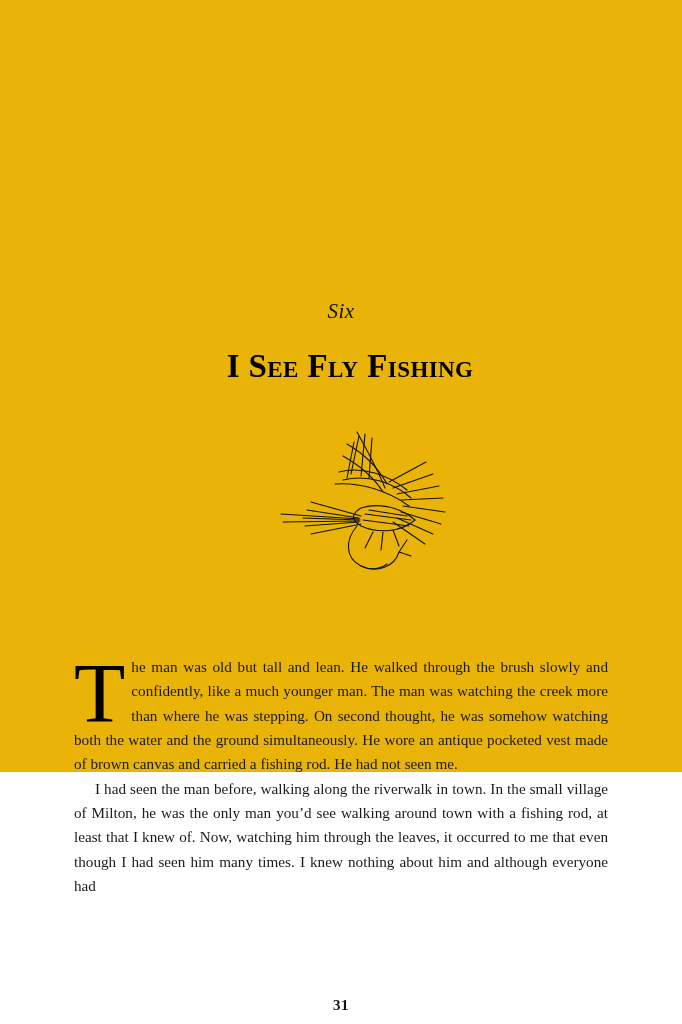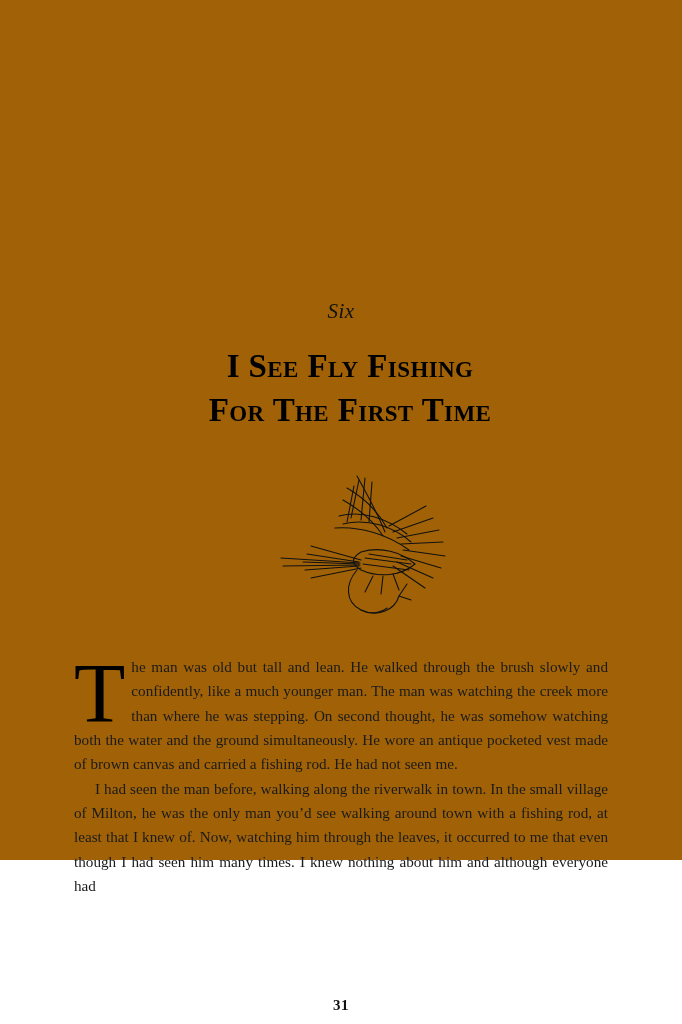--- a/index.html
+++ b/index.html
@@ -10,24 +10,24 @@
   body {
     width: 682px;
     height: 1024px;
     overflow: hidden;
     font-family: "Liberation Serif", "DejaVu Serif", serif;
     color: #111111;
     position: relative;
   }
   .page {
     width: 682px;
-    height: 860px;
+    height: 772px;
     box-sizing: border-box;
     position: relative;
-    background: #a16207;
+    background: #eab308;
   }
   .chapter-head {
     text-align: center;
     margin: 0;
     padding-top: 300px;
   }
   .chapter-number {
     font-family: "Liberation Serif", "DejaVu Serif", serif;
     font-style: italic;
     font-size: 21px;
@@ -103,21 +103,20 @@
 </style>
 </head>
 <body>
 
 <div class="page">
 
   <div class="chapter-head">
     <div class="chapter-number">Six</div>
     <h1 class="chapter-title">
       <span class="line">I See Fly Fishing</span>
-      <span class="line">for the First Time</span>
     </h1>
   </div>
 
   <div class="ornament">
     <svg width="260" height="185" viewBox="0 0 260 185" fill="none" stroke="#111111" stroke-width="1.1" stroke-linecap="round" aria-hidden="true">
 
       <path d="M148 14 L140 52 M154 12 L150 54 M161 16 L158 56 M143 20 L136 56"></path>
       <path d="M136 22 C150 30 166 44 176 62"></path>
       <path d="M146 10 C156 28 166 46 174 66"></path>
       <path d="M132 34 C146 42 162 54 172 70"></path>

